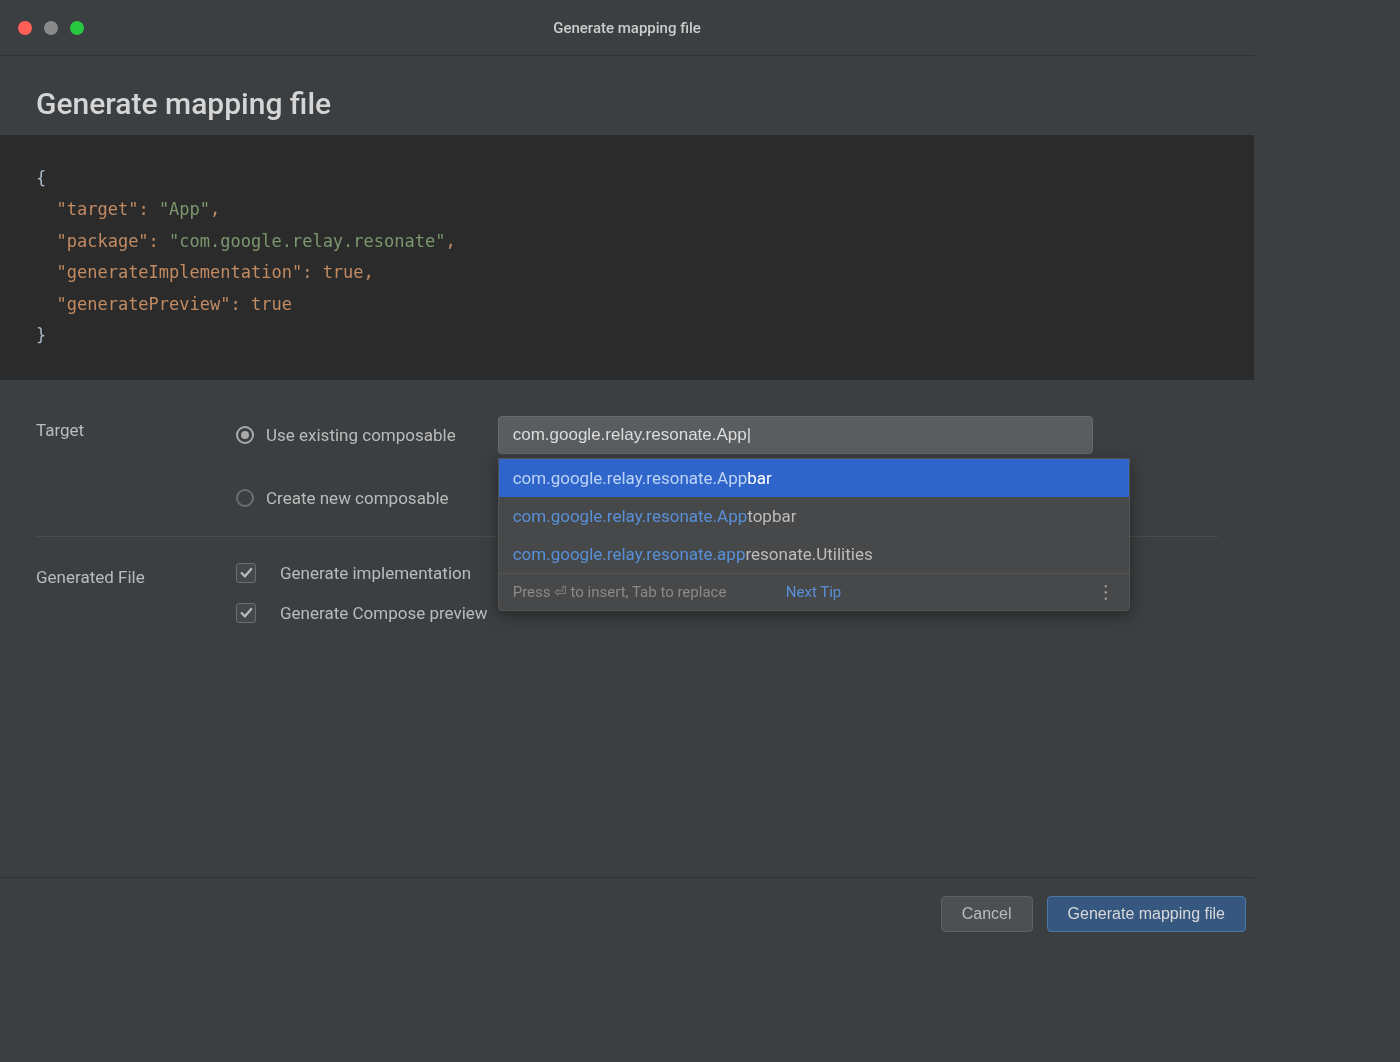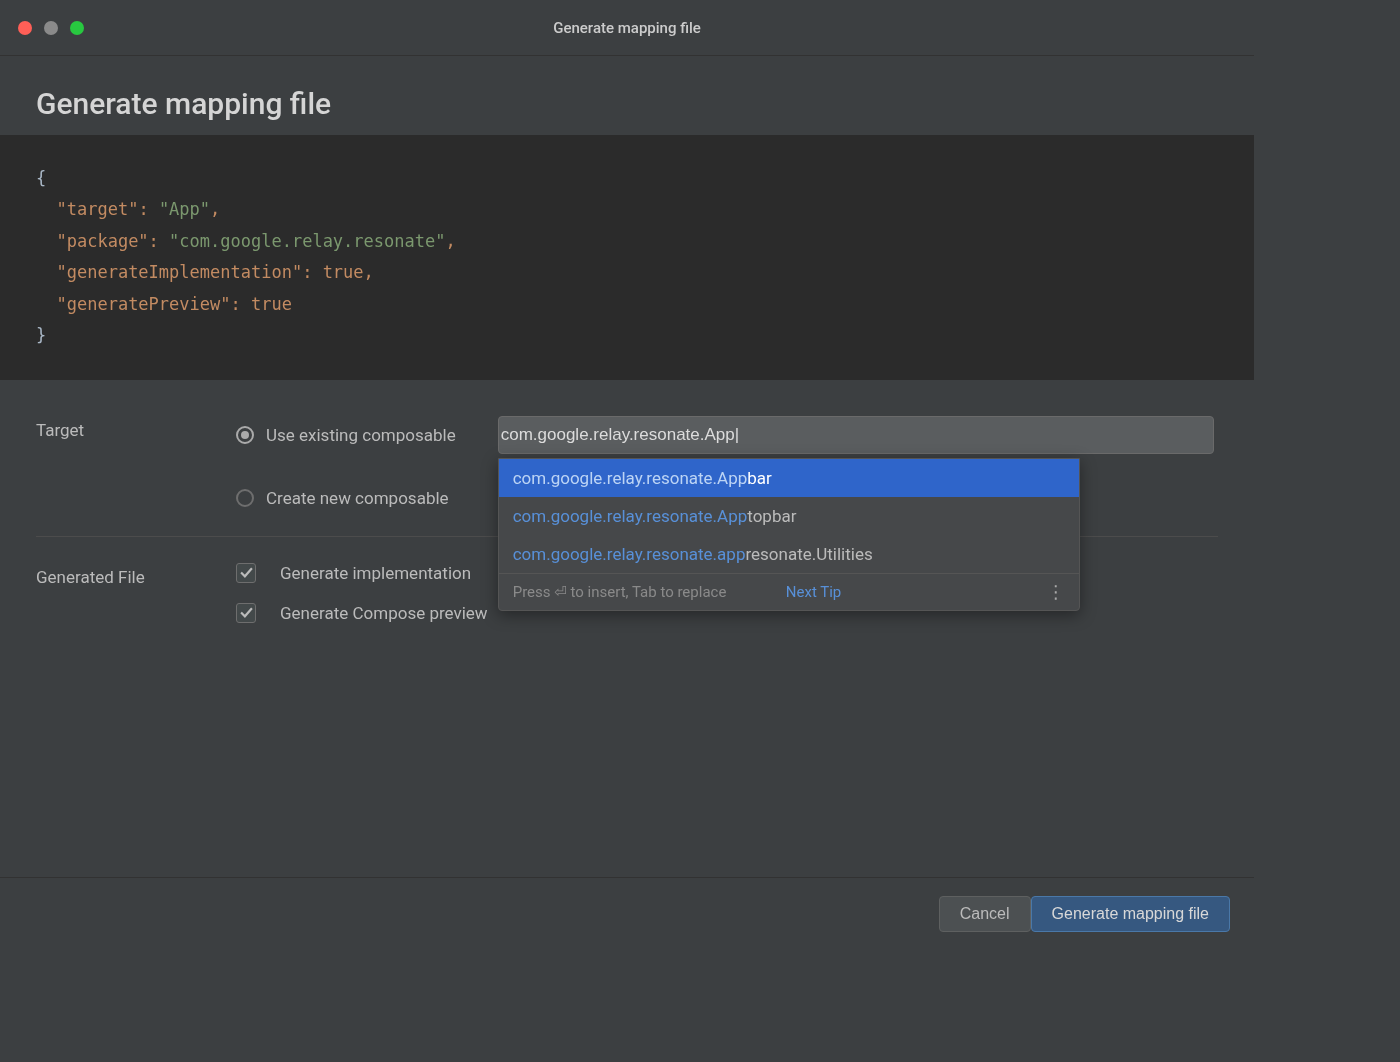--- a/index.html
+++ b/index.html
@@ -133,34 +133,34 @@
     }
     .radio-label {
       font-size: 17px;
       color: #bbbbbb;
     }
     .text-input-wrap {
       flex: 1;
       position: relative;
     }
     .text-input {
-      width: 716px;
+      width: 595px;
       background: #5a5d5f;
       border: 1px solid #6a6a6a;
       border-radius: 4px;
-      padding: 8px 2px;
+      padding: 8px 14px;
       font-size: 17px;
       color: #dcdcdc;
       outline: none;
     }
     .autocomplete {
       position: absolute;
       top: 42px;
       left: 0;
-      width: 582px;
+      width: 632px;
       background: #46484a;
       border: 1px solid #555;
       border-radius: 0 0 4px 4px;
       box-shadow: 0 4px 16px rgba(0,0,0,0.4);
       z-index: 10;
     }
     .ac-item {
       padding: 9px 14px;
       font-size: 17px;
       color: #bbbbbb;
@@ -232,23 +232,24 @@
     .checkbox-label {
       font-size: 17px;
       color: #bbbbbb;
     }
     .footer {
       position: absolute;
       bottom: 0;
       left: 0;
       right: 0;
       border-top: 1px solid #323232;
-      padding: 18px 24px;
+      padding: 18px 8px;
       display: flex;
       justify-content: flex-end;
+      gap: 14px;
     }
     .btn {
       padding: 8px 20px;
       border-radius: 4px;
       font-size: 16px;
       cursor: pointer;
       border: 1px solid transparent;
     }
     .btn-secondary {
       background: #4c5052;

